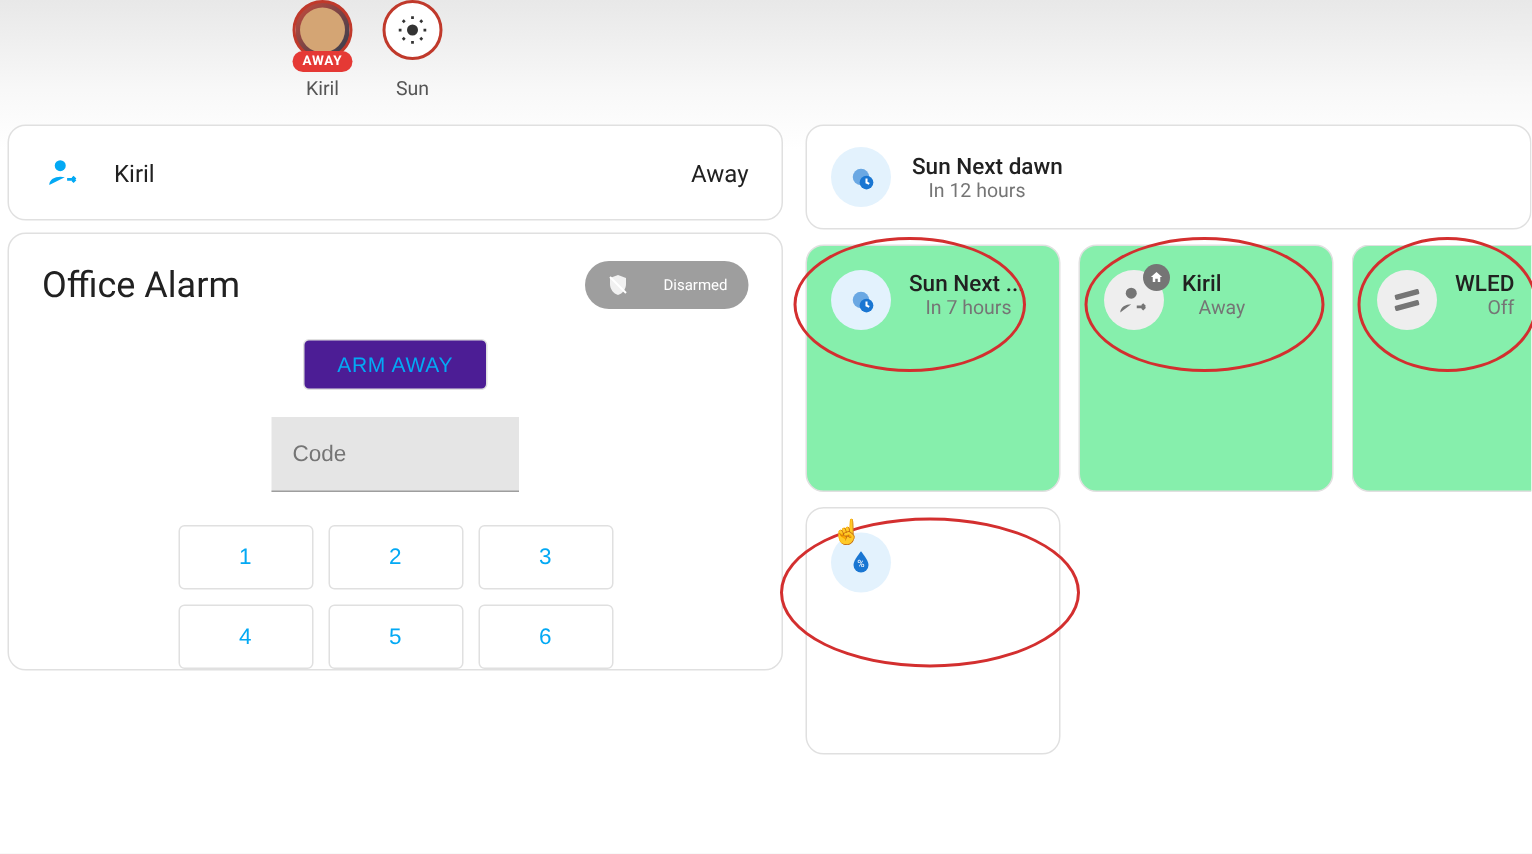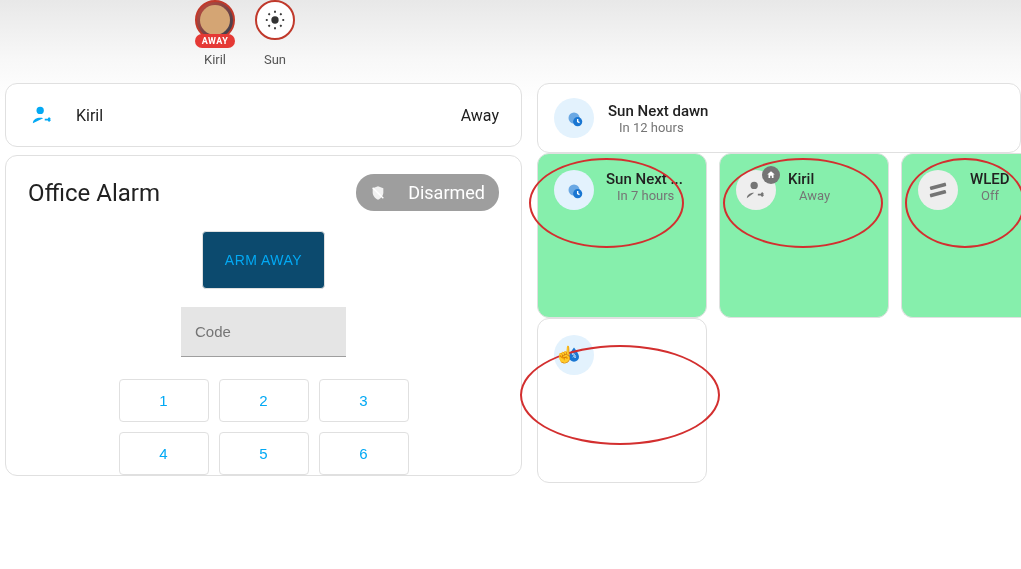--- a/index.html
+++ b/index.html
@@ -68,21 +68,21 @@
       font-size: 13px;
       color: #555;
       margin-top: 8px;
     }
     .content-wrap {
       display: flex;
       gap: 15px;
       padding: 8px 0 0 5px;
     }
     .left-col { width: 530px; display: flex; flex-direction: column; gap: 8px; }
-    .right-col { flex: 1; display: flex; flex-direction: column; gap: 0; }
+    .right-col { flex: 1; display: flex; flex-direction: column; gap: 10px; }
     .card {
       background: #fff;
       border: 1px solid #e0e0e0;
       border-radius: 12px;
     }
     .row-card {
       display: flex;
       align-items: center;
       padding: 20px 22px;
       gap: 20px;
@@ -96,35 +96,35 @@
     .row-card .row-label { font-size: 16px; color: #212121; flex: 1; }
     .row-card .row-value { font-size: 16px; color: #212121; }
     .alarm-card { padding: 18px 22px 0 22px; }
     .alarm-header { display: flex; align-items: center; justify-content: space-between; margin-bottom: 20px; }
     .alarm-title { font-size: 24px; font-weight: 400; }
     .disarmed-pill {
       background: #9e9e9e;
       color: #fff;
       border-radius: 18px;
       padding: 8px 14px;
-      font-size: 18px;
+      font-size: 10px;
       display: flex;
       align-items: center;
       gap: 22px;
     }
     .arm-away-btn {
       display: block;
       margin: 0 auto 18px auto;
-      background: #0c4a6e;
+      background: #4c1d95;
       border: 1px solid #e0e0e0;
       border-radius: 4px;
       color: #03a9f4;
       font-size: 14px;
       font-weight: 500;
-      padding: 20px 22px;
+      padding: 8px 22px;
       letter-spacing: 0.5px;
       cursor: pointer;
     }
     .code-input {
       display: block;
       width: 165px;
       margin: 0 auto 22px auto;
       background: #e5e5e5;
       border: none;
       border-bottom: 1px solid #9e9e9e;
@@ -177,21 +177,21 @@
       border-radius: 12px;
       width: 170px;
       height: 165px;
       padding: 16px;
       display: flex;
       align-items: flex-start;
       gap: 12px;
       position: relative;
       flex-shrink: 0;
     }
-    .tile.cut { width: 120px; border-top-right-radius: 0; border-bottom-right-radius: 0; border-right: none; }
+    .tile.cut { width: 120px; border-top-right-radius: 0; border-bottom-right-radius: 0; border-right: none; text-align: right; }
     .small-tile {
       background: #fff;
       border: 1px solid #e0e0e0;
       border-radius: 12px;
       width: 170px;
       height: 165px;
       padding: 16px;
       display: flex;
       align-items: flex-start;
       gap: 12px;

